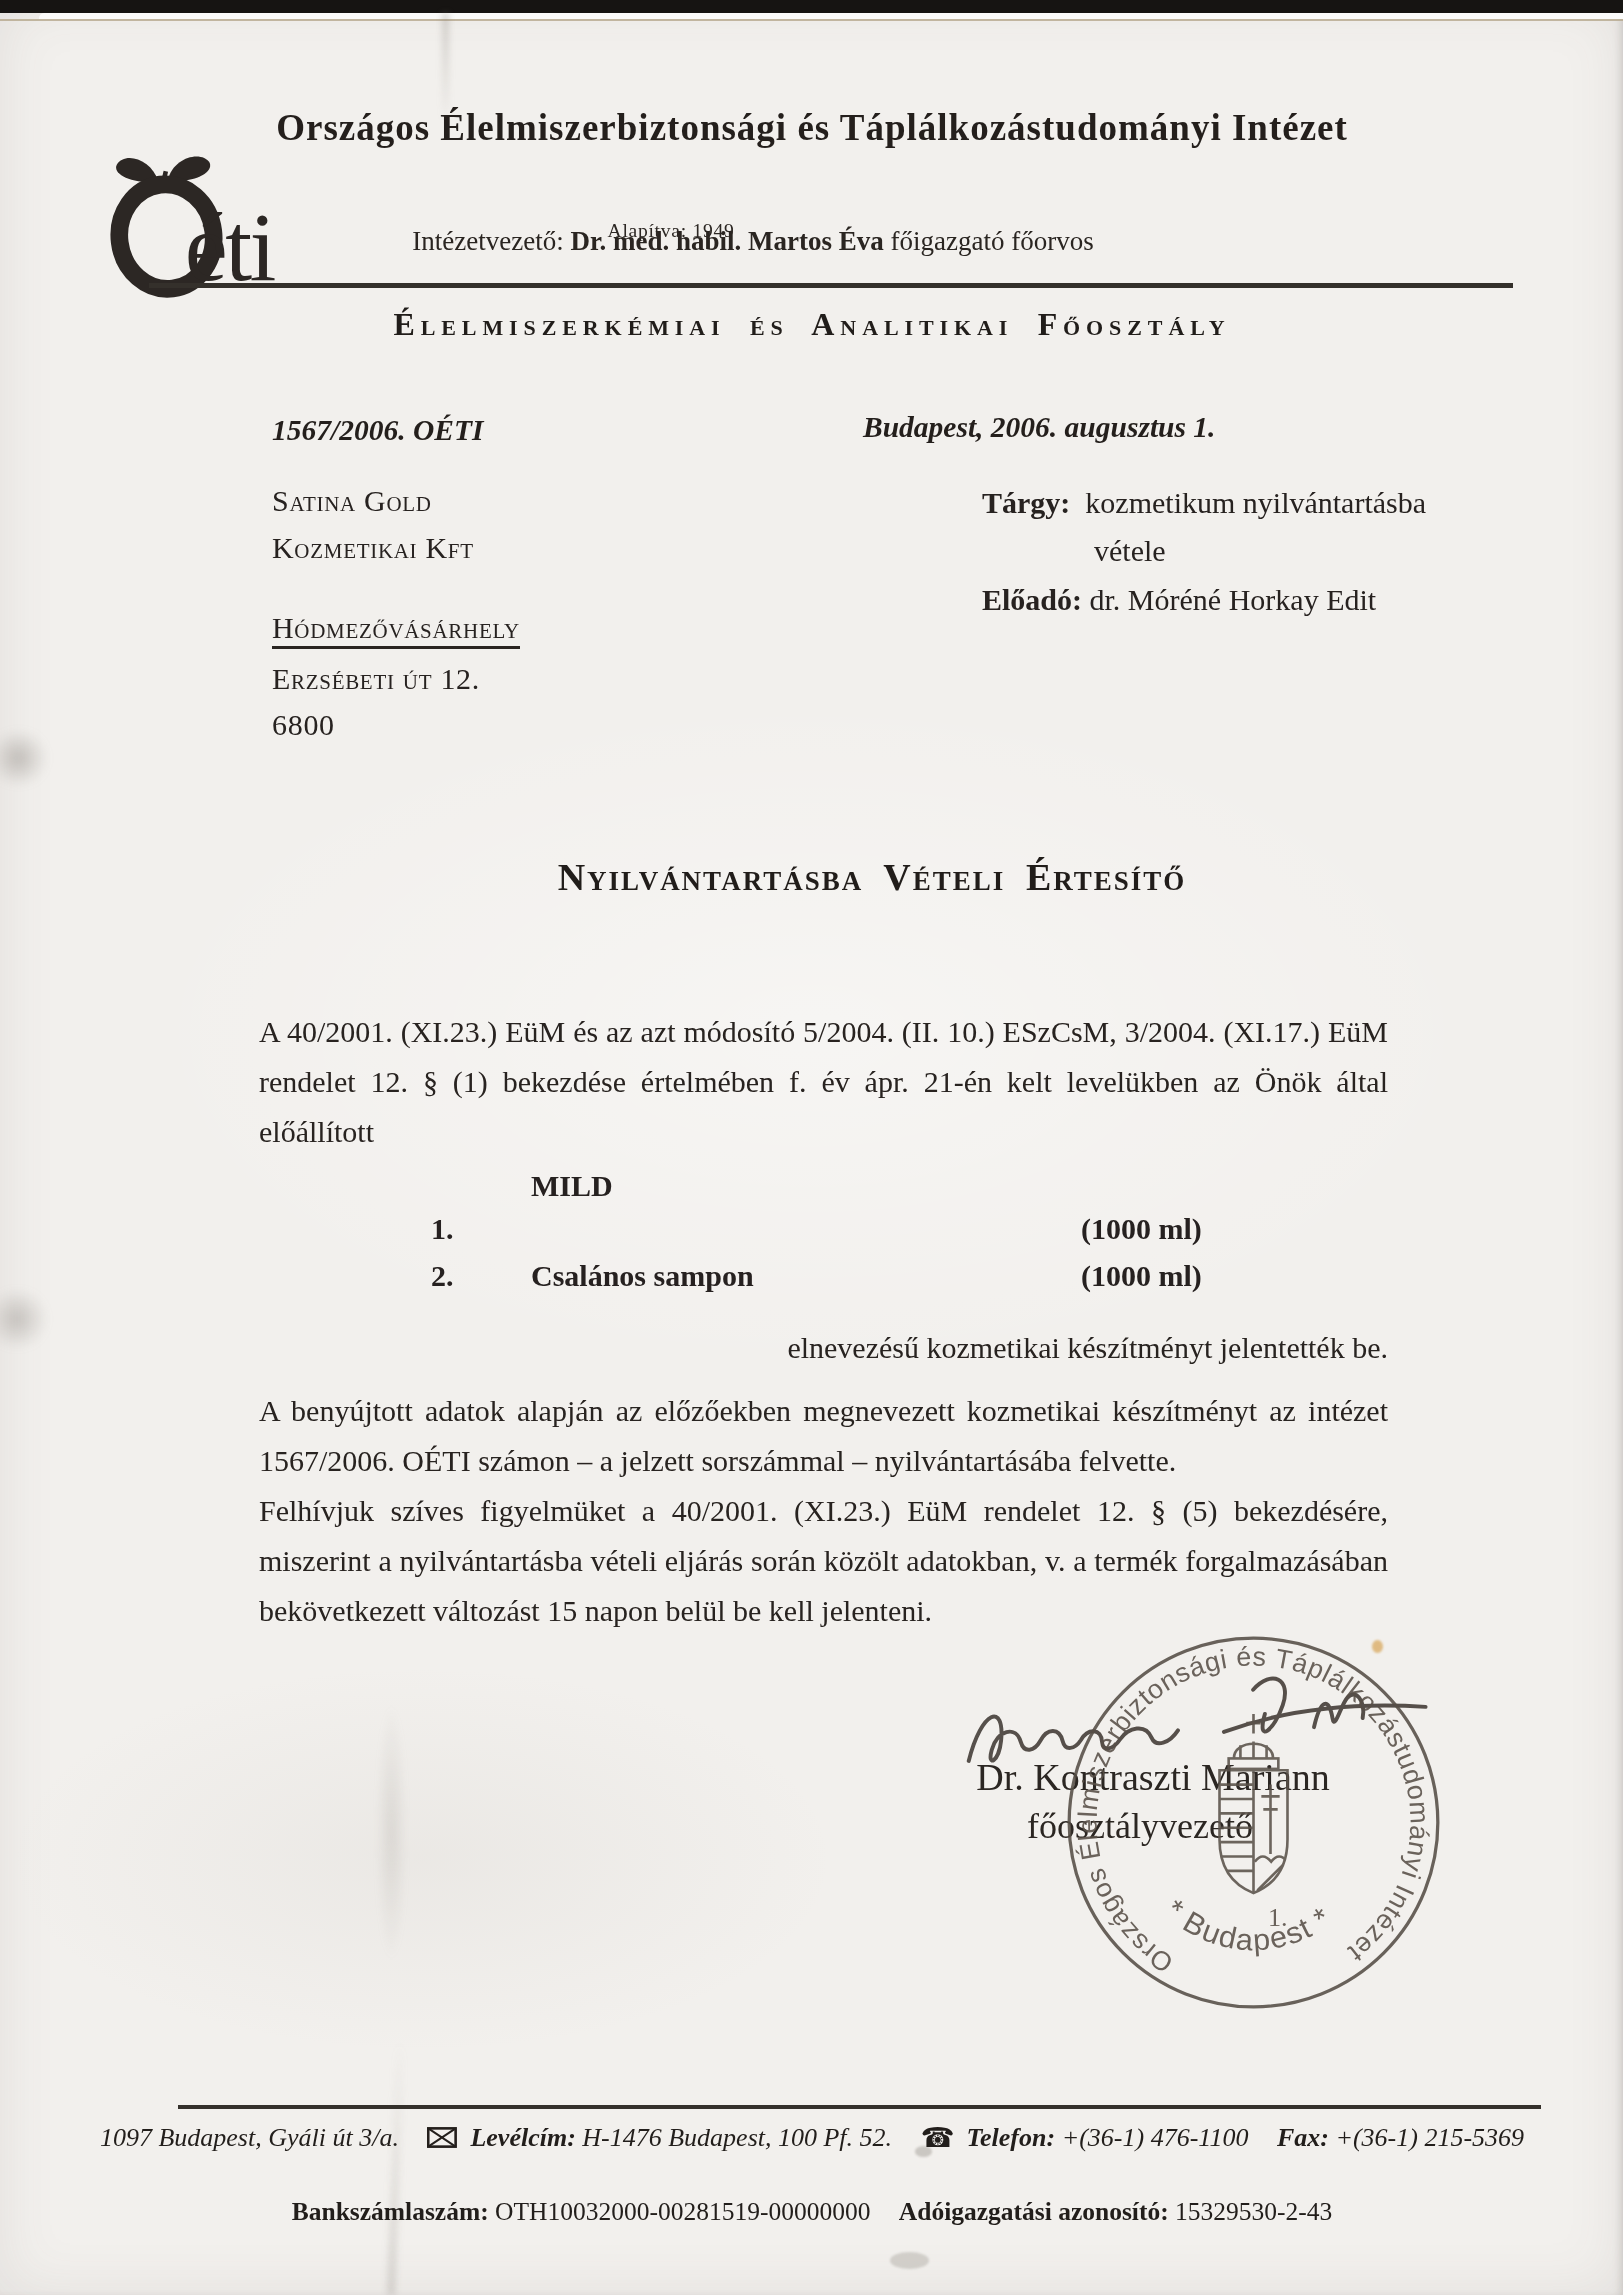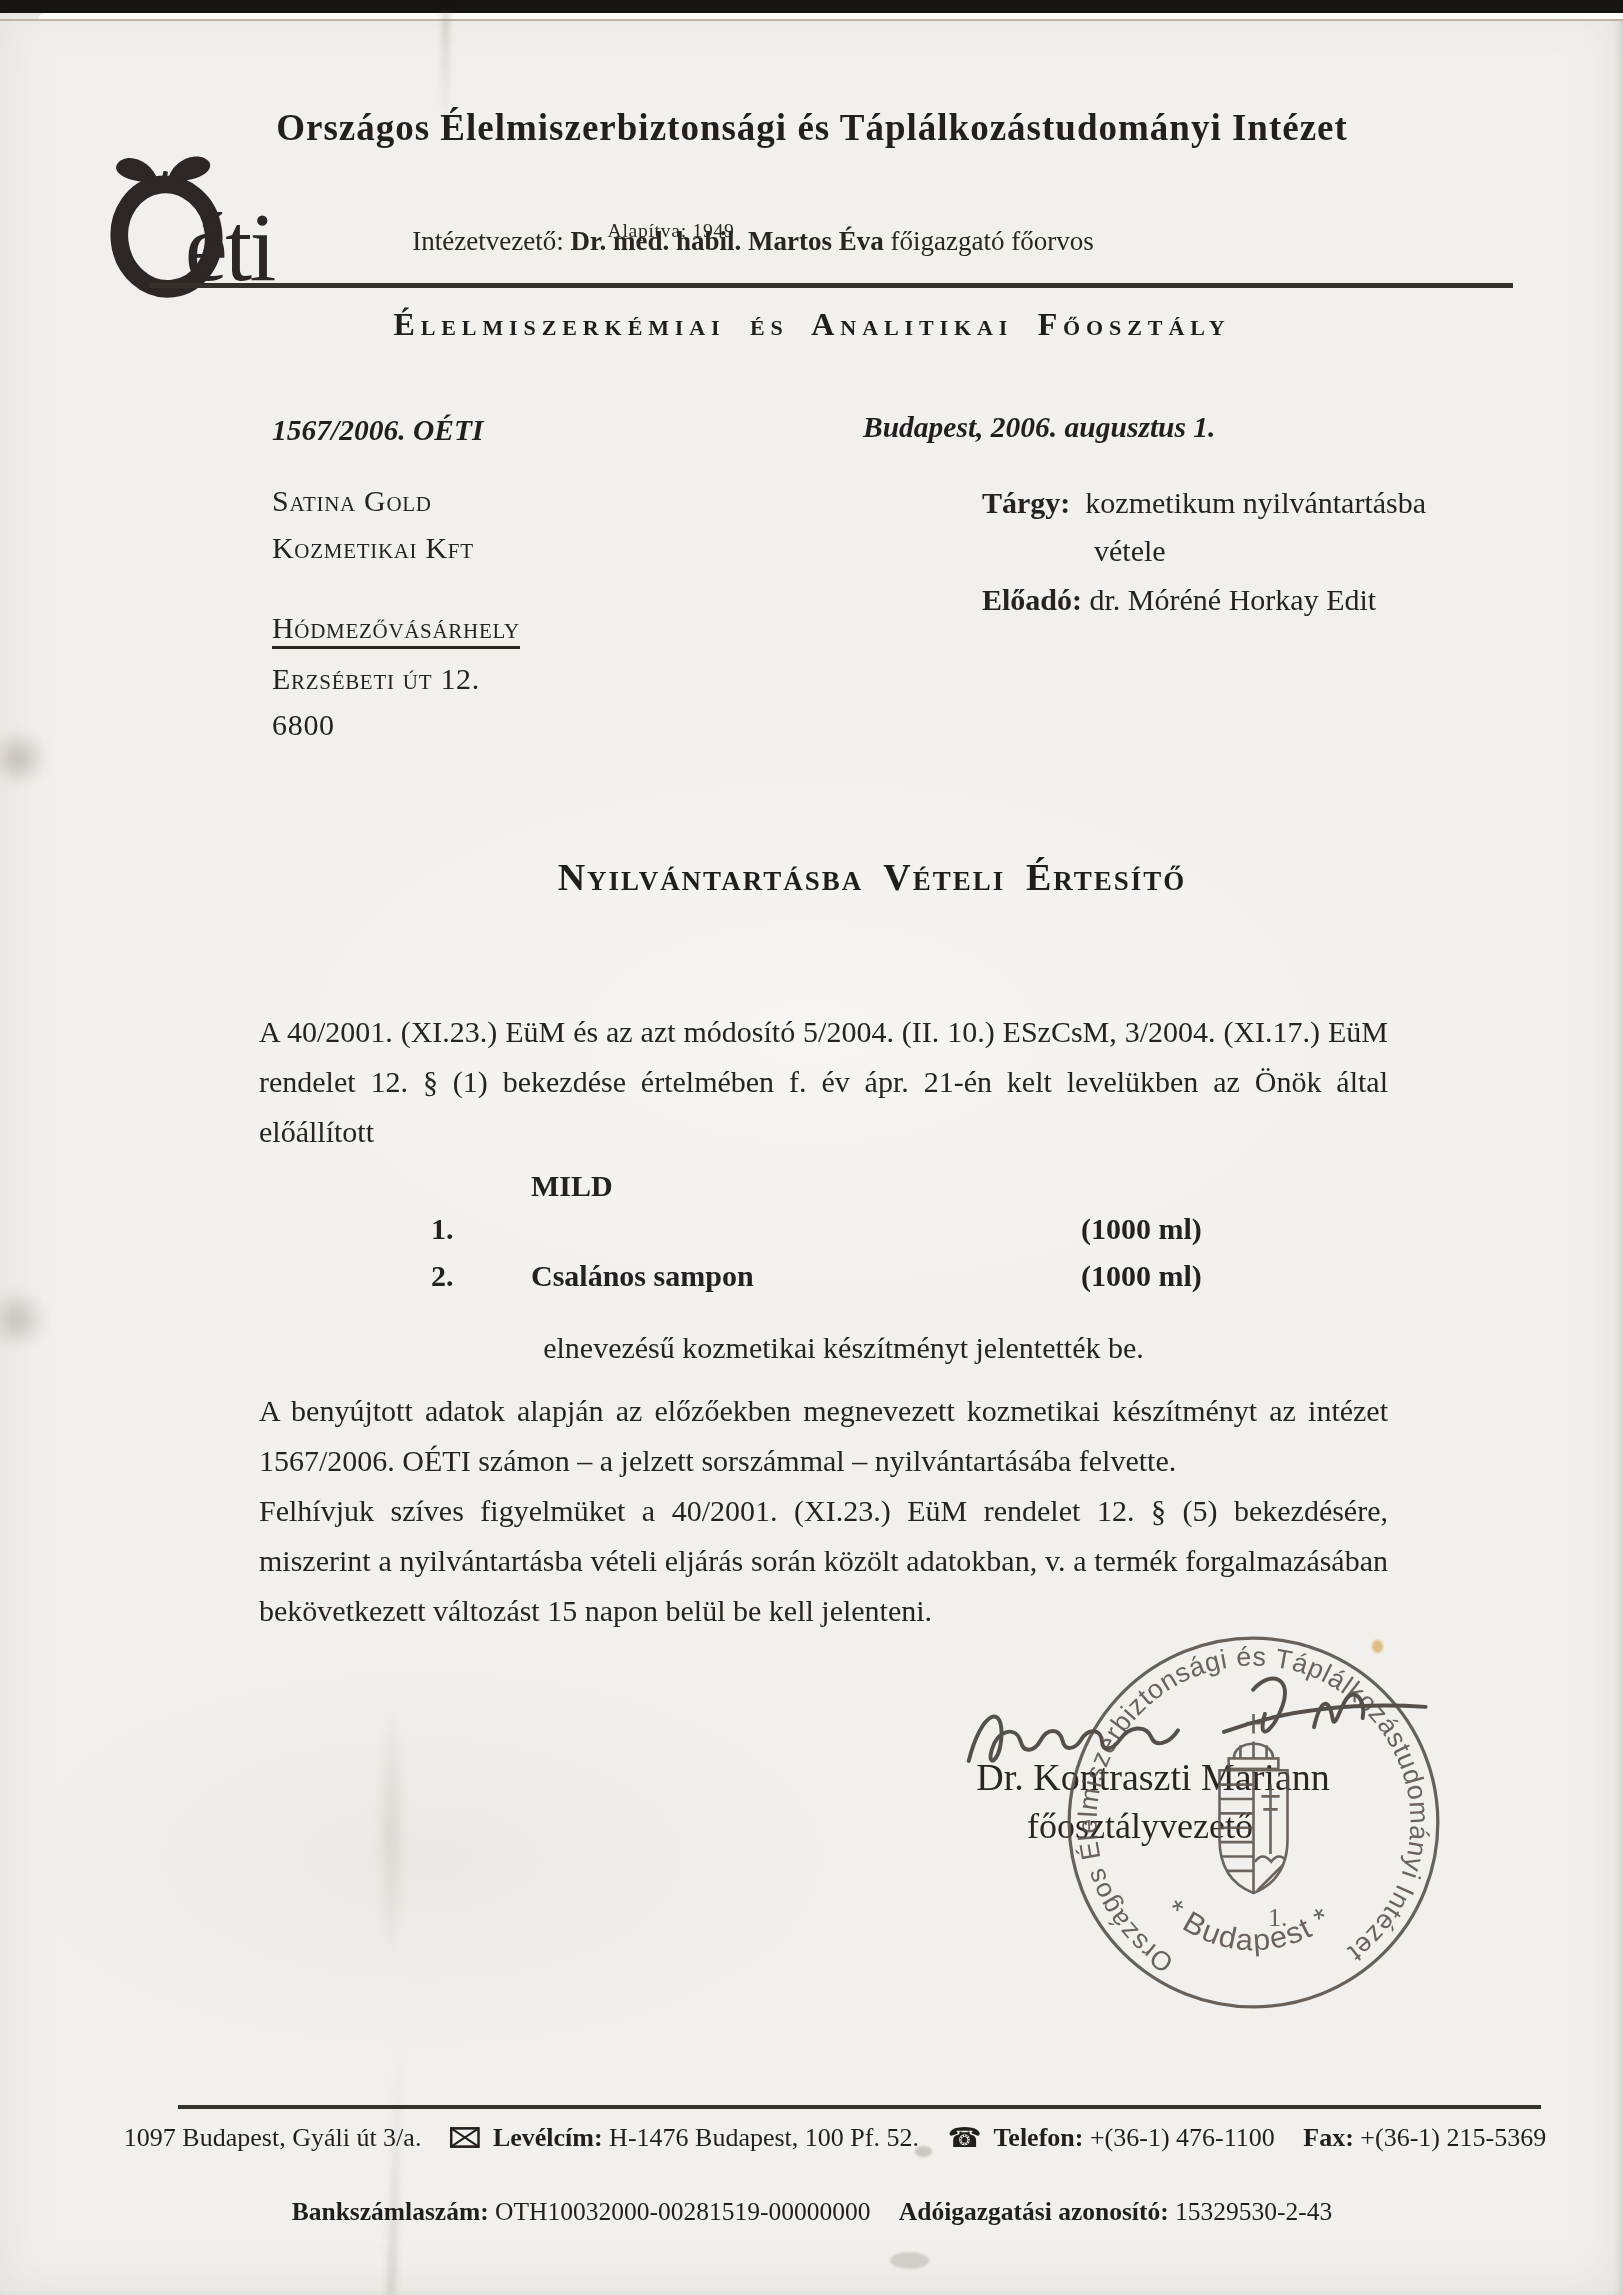--- a/index.html
+++ b/index.html
@@ -103,21 +103,21 @@
 
   <div class="abs prod" style="left:531px;top:1169px;">MILD</div>
 
   <div class="abs prod" style="left:431px;top:1212px;"><span>1.</span></div>
   <div class="abs prod" style="left:1081px;top:1212px;">(1000 ml)</div>
 
   <div class="abs prod" style="left:431px;top:1259px;"><span>2.</span></div>
   <div class="abs prod" style="left:531px;top:1259px;">Csalános sampon</div>
   <div class="abs prod" style="left:1081px;top:1259px;">(1000 ml)</div>
 
-  <div class="abs body-par" style="left:259px;top:1323px;width:1129px;text-align:center;margin-left:20px;">elnevezésű kozmetikai készítményt jelentették be.</div>
+  <div class="abs body-par" style="left:259px;top:1323px;width:1129px;text-align:right;">elnevezésű kozmetikai készítményt jelentették be.</div>
   <div class="abs body-par" style="left:259px;top:1386px;width:1129px;">A benyújtott adatok alapján az előzőekben megnevezett kozmetikai készítményt az intézet 1567/2006. OÉTI számon – a jelzett sorszámmal – nyilvántartásába felvette.</div>
   <div class="abs body-par" style="left:259px;top:1486px;width:1129px;">Felhívjuk szíves figyelmüket a 40/2001. (XI.23.) EüM rendelet 12. § (5) bekezdésére, miszerint a nyilvántartásba vételi eljárás során közölt adatokban, v. a termék forgalmazásában bekövetkezett változást 15 napon belül be kell jelenteni.</div>
 
   <svg class="abs" style="left:949px;top:1669px;transform:rotate(-3deg);" width="497" height="118" viewBox="0 0 760 180">
     <g stroke="#453e38" stroke-width="6" fill="none" stroke-linecap="round" opacity="0.9">
       <path d="M 28 122 C 52 44 88 36 79 94 C 74 126 55 134 64 107 C 74 77 103 71 109 97 C 113 115 129 113 139 97 C 151 77 169 79 173 99 C 176 115 191 113 201 99 C 213 81 233 83 233 103 C 233 119 249 117 261 101 C 275 83 301 79 309 101 C 315 117 336 111 350 92"></path>
       <path d="M 468 36 C 498 6 528 22 512 62 C 498 98 468 122 484 74"></path>
       <path d="M 420 98 C 505 72 610 62 730 76"></path>
       <path d="M 558 98 C 570 56 583 52 587 86 C 589 106 601 66 611 56 C 625 42 639 62 633 88"></path>
     </g>
@@ -155,21 +155,21 @@
           <path d="M 2 74 q 12 -16 25 0 q 12 -16 25 0"></path>
           <path d="M 26 -44 V 62 M 12 -26 H 40 M 15 -6 H 37"></path>
           <path d="M 6 118 L 52 72 M 14 132 L 56 90 M 26 140 L 58 108"></path>
         </g>
       </g>
     </g>
   </svg>
 
   <div class="abs hrule" style="left:178px;top:2105px;width:1363px;height:3.9px;"></div>
 
-  <div class="abs ctr footer-line" style="left:835px;top:2121px;">
+  <div class="abs ctr footer-line" style="left:812px;top:2121px;font-style:italic;">
     <span>1097 Budapest, Gyáli út 3/a.</span><span class="gap"></span>
     <svg class="env-svg" width="30" height="21" viewBox="0 0 46 32">
         <rect x="2" y="2" width="42" height="28" fill="none" stroke="#241f1c" stroke-width="4"></rect>
         <path d="M 2 2 L 44 30 M 44 2 L 2 30" stroke="#241f1c" stroke-width="3" fill="none"></path>
       </svg>
     <span class="b">Levélcím:</span><span> H-1476 Budapest, 100 Pf. 52.</span><span class="gap"></span>
     <span class="phone-glyph">☎</span>
     <span class="b">Telefon:</span><span> +(36-1) 476-1100</span><span class="gap"></span>
     <span class="b">Fax:</span><span> +(36-1) 215-5369</span>
   </div>

